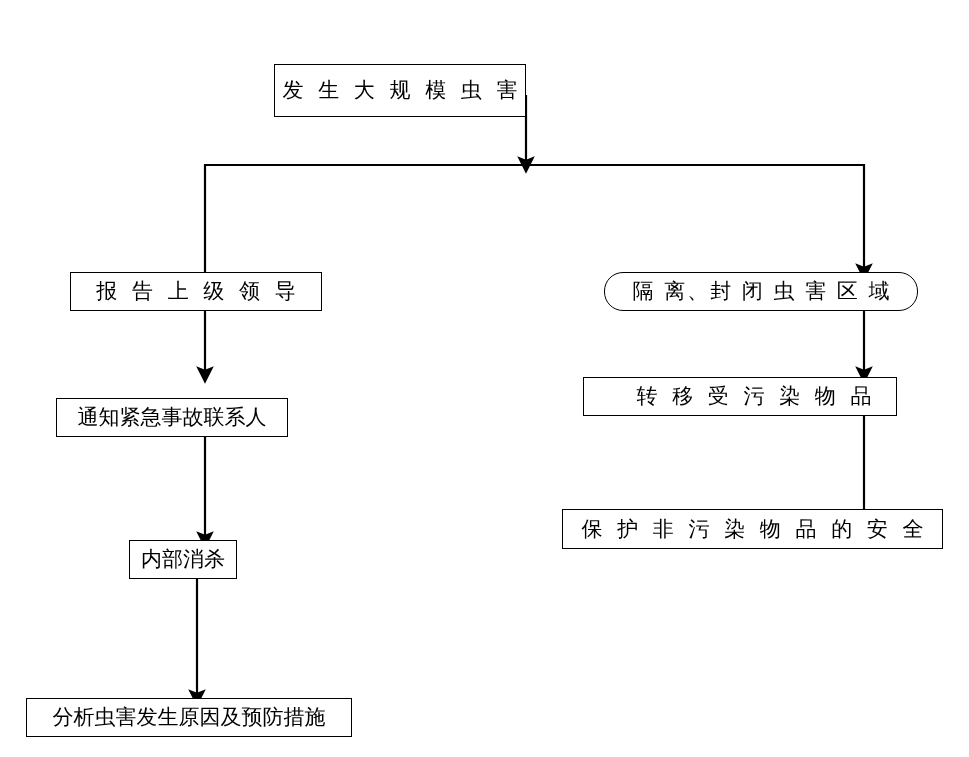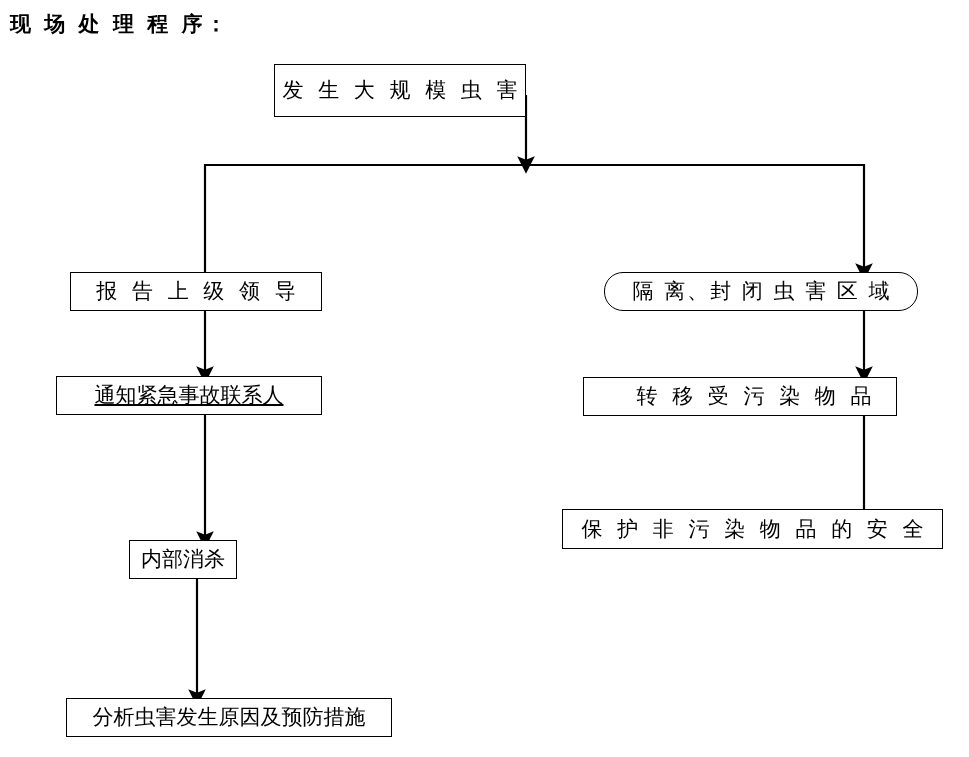--- a/index.html
+++ b/index.html
@@ -58,21 +58,20 @@
     width: 969px;
     height: 757px;
     pointer-events: none;
   }
 </style>
 </head>
 <body>
 
 <div id="canvas">
 
-  <div class="title">现 场 处 理 程 序：</div>
 
   <svg class="edges" viewBox="0 0 969 757" xmlns="http://www.w3.org/2000/svg">
     <defs>
       <marker id="arrow" markerWidth="10" markerHeight="10" refX="5" refY="5" orient="auto" markerUnits="strokeWidth">
         <path d="M1,1 L9,5 L1,9 L2.6,5 z" fill="#000000"></path>
       </marker>
     </defs>
 
     <line x1="526" y1="95" x2="526" y2="165" stroke="#000000" stroke-width="2.2" marker-end="url(#arrow)"></line>
 
@@ -90,25 +89,25 @@
 
     <line x1="864" y1="310" x2="864" y2="375" stroke="#000000" stroke-width="2.2" marker-end="url(#arrow)"></line>
 
     <line x1="864" y1="415" x2="864" y2="532" stroke="#000000" stroke-width="2.2" marker-end="url(#arrow)"></line>
   </svg>
 
   <div class="node sp" style="left:274px; top:64px; width:252px; height:53px;">发 生 大 规 模 虫 害</div>
 
   <div class="node sp" style="left:70px; top:272px; width:252px; height:39px;">报 告 上 级 领 导</div>
 
-  <div class="node tight" style="left:56px; top:376px; width:266px; height:39px;text-decoration:underline;">通知紧急事故联系人</div>
+  <div class="node tight" style="left:56px; top:398px; width:232px; height:39px;">通知紧急事故联系人</div>
 
   <div class="node tight" style="left:129px; top:540px; width:108px; height:39px;">内部消杀</div>
 
-  <div class="node tight" style="left:26px; top:698px; width:326px; height:39px;margin-left:40px;">分析虫害发生原因及预防措施</div>
+  <div class="node tight" style="left:26px; top:698px; width:326px; height:39px;">分析虫害发生原因及预防措施</div>
 
   <div class="node sp2" style="left:604px; top:272px; width:314px; height:39px;border-radius:19px;">隔 离、封 闭 虫 害 区 域</div>
 
   <div class="node sp" style="left:583px; top:377px; width:314px; height:39px;padding-left:34px;">转 移 受 污 染 物 品</div>
 
   <div class="node sp" style="left:562px; top:509px; width:381px; height:40px;">保 护 非 污 染 物 品 的 安 全</div>
 
 </div>
 
 </body></html>

